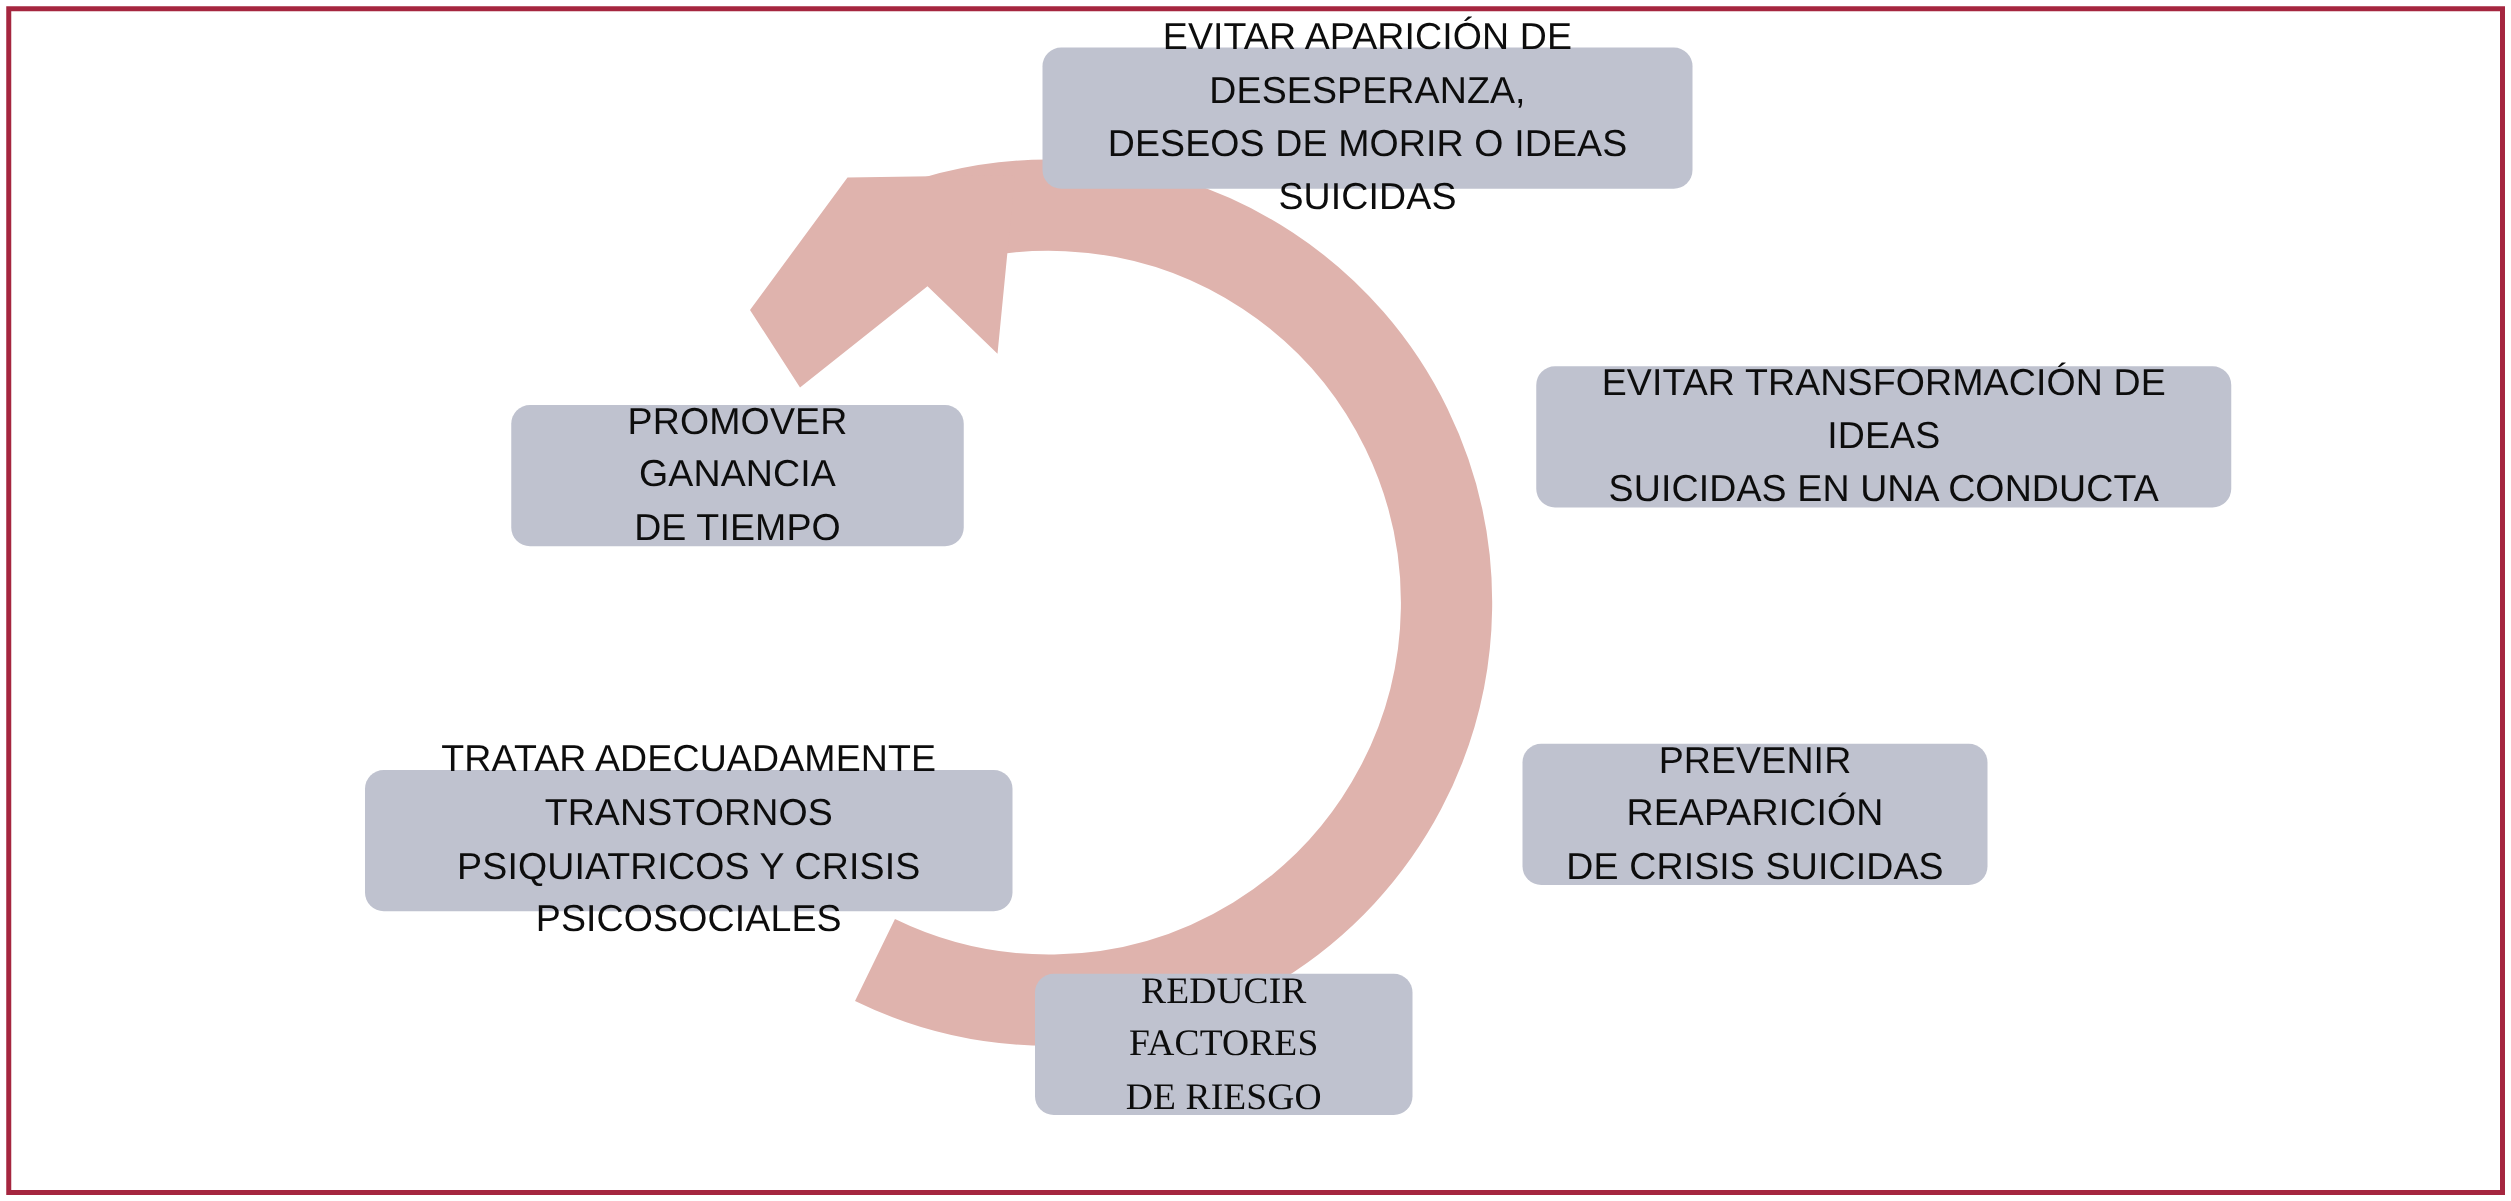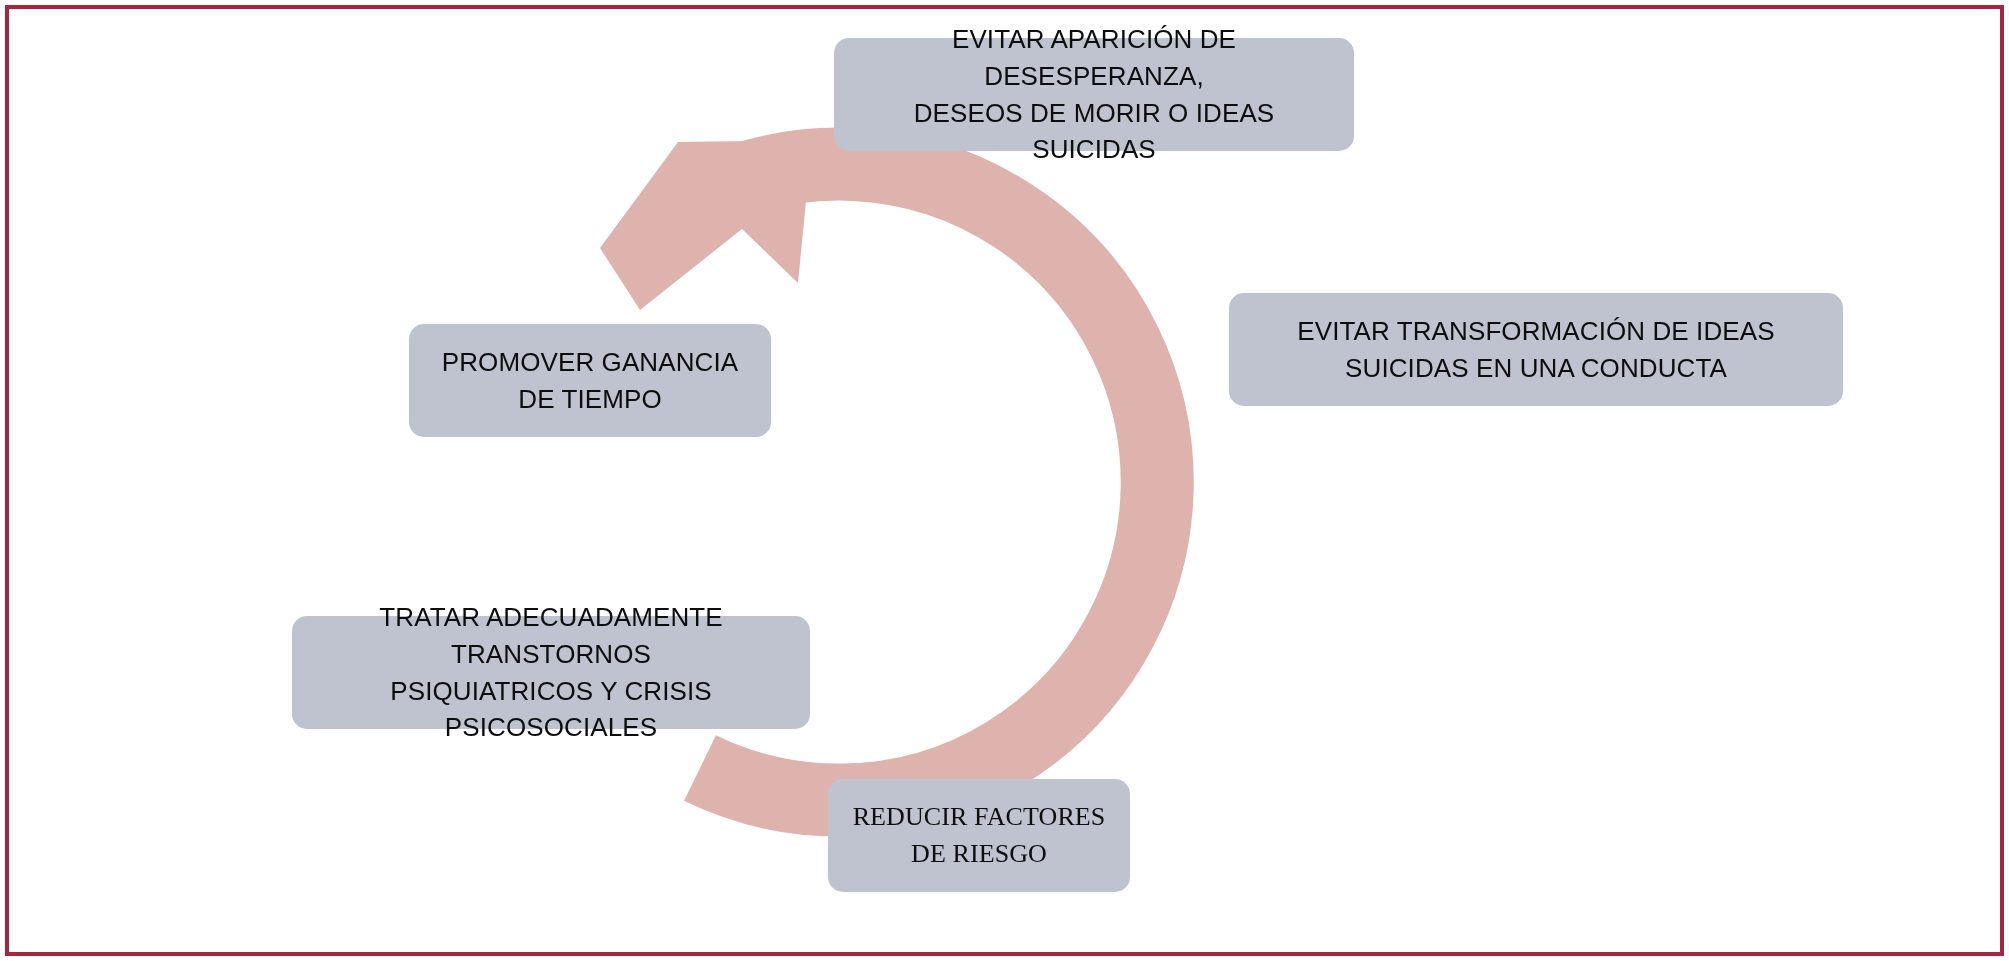--- a/index.html
+++ b/index.html
@@ -46,31 +46,31 @@
   .node {
     position: absolute;
     box-sizing: border-box;
     background: #bfc2cf;
     border-radius: 15px;
     display: flex;
     align-items: center;
     justify-content: center;
     text-align: center;
     color: #0d0d0d;
-    font-size: 26px;
+    font-size: 30px;
     line-height: 1.42;
     letter-spacing: 0.1px;
     padding: 4px 18px;
     white-space: pre-line;
     font-family: "Liberation Sans", sans-serif;
   }
 
   
   #node-0 { left: 834px;  top: 38px;  width: 520px; height: 113px; }
-  #node-1 { left: 1229px; top: 293px; width: 614px; height: 113px; }
+  #node-1 { left: 1229px; top: 293px; width: 556px; height: 113px; }
   #node-2 { left: 1218px; top: 595px; width: 372px; height: 113px; }
   #node-3 { left: 828px;  top: 779px; width: 302px; height: 113px; font-family: Liberation Serif, serif; }
   #node-4 { left: 292px;  top: 616px; width: 518px; height: 113px; }
   #node-5 { left: 409px;  top: 324px; width: 362px; height: 113px; }
 </style>
 </head>
 <body>
 
 <div id="canvas">
   <div id="frame"></div>
@@ -89,20 +89,22 @@
                Z"></path>
     </g>
   </svg>
 
   <div class="node" id="node-0">EVITAR APARICIÓN DE DESESPERANZA,
 DESEOS DE MORIR O IDEAS SUICIDAS</div>
 
   <div class="node" id="node-1">EVITAR TRANSFORMACIÓN DE IDEAS
 SUICIDAS EN UNA CONDUCTA</div>
 
+  <div class="node" id="node-2">PREVENIR REAPARICIÓN
+DE CRISIS SUICIDAS</div>
 
   <div class="node" id="node-3">REDUCIR FACTORES
 DE RIESGO</div>
 
   <div class="node" id="node-4">TRATAR ADECUADAMENTE TRANSTORNOS
 PSIQUIATRICOS Y CRISIS PSICOSOCIALES</div>
 
   <div class="node" id="node-5">PROMOVER GANANCIA
 DE TIEMPO</div>
 </div>

